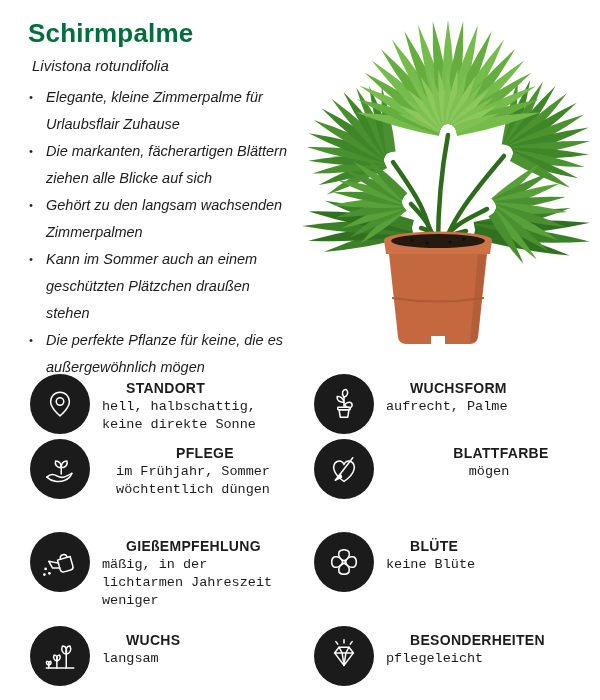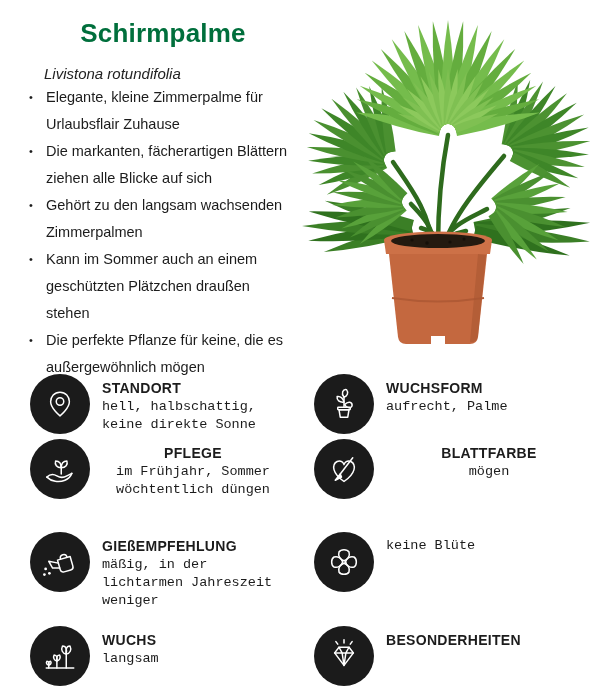--- a/index.html
+++ b/index.html
@@ -8,51 +8,51 @@
     background:#ffffff;
     font-family:"Liberation Sans","DejaVu Sans",sans-serif;
     color:#1c1c1c;
     position:relative;
     overflow:hidden;
   }
   
   .header{position:absolute;left:28px;top:18px;width:270px;}
   .title{
     font-size:26px;font-weight:bold;color:#006f3c;
-    letter-spacing:0.2px;margin:0 0 8px 0;text-align:center;
-  }
-  .subtitle{font-size:15px;font-style:italic;color:#222;margin:16px;}
+    letter-spacing:0.2px;margin:0 0 8px 0;
+  }
+  .subtitle{font-size:15px;font-style:italic;color:#222;margin:4px;}
   
   .bullets{
     position:absolute;left:28px;top:84px;width:268px;
     list-style:none;margin:0;padding:0;
     font-size:14.5px;line-height:27px;
   }
-  .bullets li{position:relative;padding-left:18px;}
+  .bullets li{position:relative;padding-left:18px;font-style:italic;}
   .bullets li::before{
     content:"•";position:absolute;left:1px;top:0;
     font-size:11px;line-height:27px;color:#1c1c1c;
   }
   
   .plant-wrap{position:absolute;left:292px;top:2px;width:306px;height:348px;}
   .plant-wrap svg{display:block;width:306px;height:348px;}
   
   .feature{position:absolute;display:flex;gap:12px;align-items:flex-start;}
   .c1{left:30px;}  .c2{left:314px;}
   .r1{top:374px;} .r2{top:439px;text-align:center;} .r3{top:532px;} .r4{top:626px;}
   .icon-circle{
     flex:0 0 auto;width:60px;height:60px;border-radius:50%;
     background:#1b1b1b;display:flex;align-items:center;justify-content:center;
   }
   .icon-circle svg{width:40px;height:40px;stroke:#fff;fill:none;
     stroke-width:2.4;stroke-linecap:round;stroke-linejoin:round;}
   .f-text{padding-top:5px;}
   .c1 .f-text{width:182px;}
   .c2 .f-text{width:206px;}
-  .f-title{font-size:14px;font-weight:bold;letter-spacing:0.3px;line-height:19px;}
+  .f-title{font-size:14px;font-weight:bold;letter-spacing:0.3px;line-height:19px;margin-left:24px;}
   .f-desc{font-size:13.5px;line-height:18px;font-family:Liberation Mono, monospace;}
 </style>
 </head>
 <body>
 
 <div class="header">
   <h1 class="title">Schirmpalme</h1>
   <p class="subtitle">Livistona rotundifolia</p>
 </div>
 
@@ -288,20 +288,21 @@
         <circle cx="29.5" cy="30" r="1.2"></circle>
           <circle cx="32.5" cy="30" r="1.2"></circle>
           <circle cx="35.5" cy="30" r="1.2"></circle>
         <circle cx="29.5" cy="33.5" r="1.2"></circle>
           <circle cx="32.5" cy="33.5" r="1.2"></circle>
           <circle cx="35.5" cy="33.5" r="1.2"></circle>
       </g>
     </svg>
   </div>
   <div class="f-text">
+    <div class="f-title">BLÜTE</div>
     <div class="f-desc">keine Blüte</div>
   </div>
 </div>
 
 <div class="feature c1 r4">
   <div class="icon-circle">
     <svg viewBox="0 0 64 64">
       <path d="M10 51 H54"></path>
       <path d="M42 51 V27"></path>
       <path d="M42 29 C36 28 33 22 36 16 C43 16 43 24 42 29 Z"></path>
@@ -323,14 +324,15 @@
 <div class="feature c2 r4">
   <div class="icon-circle">
     <svg viewBox="0 0 64 64">
       <path d="M17 27 L24 18 H40 L47 27 L32 47 Z"></path>
       <path d="M17 27 H47 M24 18 L29 27 L32 47 M40 18 L35 27 L32 47"></path>
       <path d="M19 9 L22 13 M32 6 V11 M45 9 L42 13"></path>
     </svg>
   </div>
   <div class="f-text">
     <div class="f-title">BESONDERHEITEN</div>
+    <div class="f-desc">pflegeleicht</div>
   </div>
 </div>
 
 </body></html>

